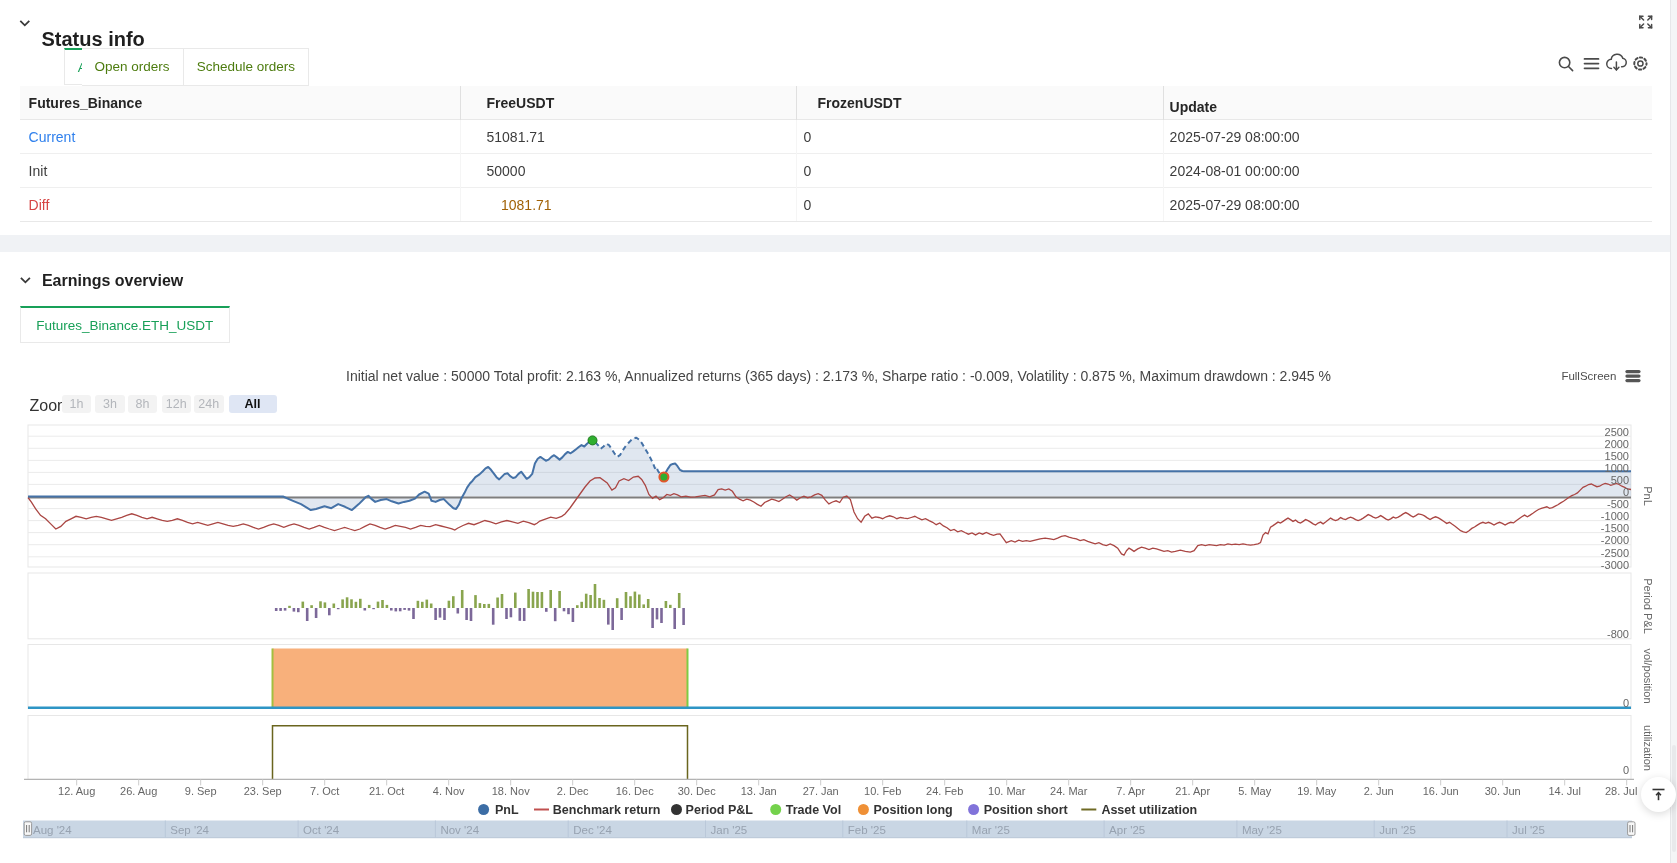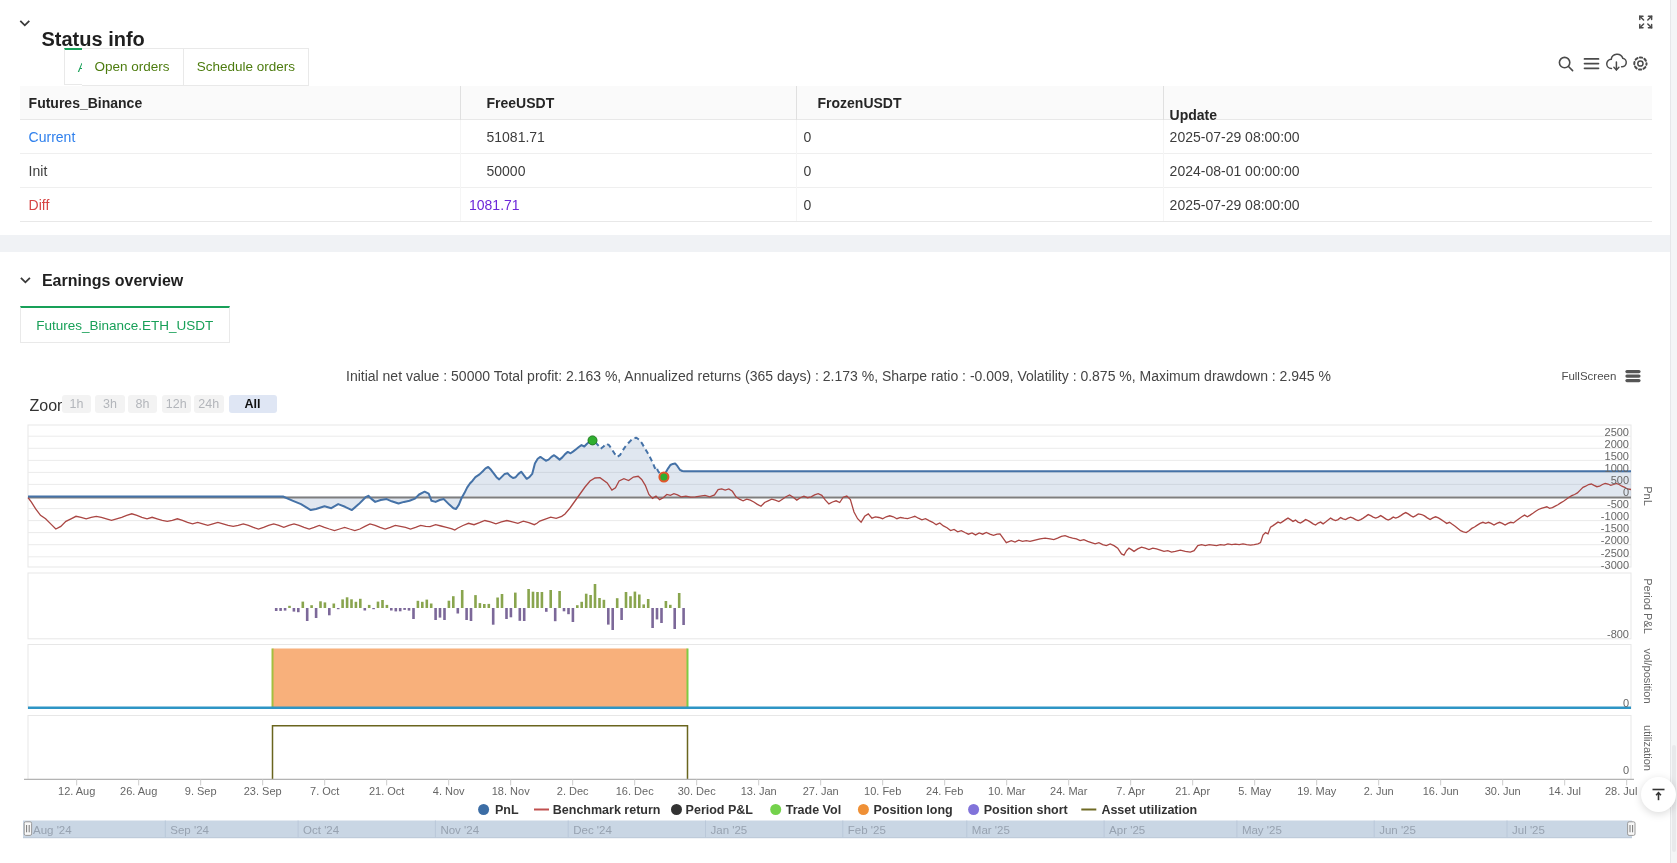--- a/index.html
+++ b/index.html
@@ -15,40 +15,40 @@
 <div class="abs" style="left:0;top:0;width:1670px;height:235px;background:#fff;"></div>
 <div class="abs" style="left:41.5px;top:28px;font-size:20px;font-weight:bold;color:#1f1f1f;">Status info</div>
 <div class="tab on" style="left:19.8px;top:48px;width:61.7px;height:37px;margin-left:44px;">Asset</div>
 <div class="tab off" style="left:81.5px;top:48px;width:102px;height:37.5px;">Open orders</div>
 <div class="tab off" style="left:183.5px;top:48px;width:125.8px;height:37.5px;">Schedule orders</div>
 
 <div class="abs" style="left:19.8px;top:86px;width:1632px;height:34px;background:#fafafa;border-bottom:1px solid #e8e8e8;"></div>
 <div class="cell" style="left:28.6px;top:86px;font-weight:bold;color:#262626;">Futures_Binance</div>
 <div class="cell" style="left:486.5px;top:86px;font-weight:bold;color:#262626;">FreeUSDT</div>
 <div class="cell" style="left:803.5px;top:86px;font-weight:bold;color:#262626;margin-left:14px;">FrozenUSDT</div>
-<div class="cell" style="left:1169.6px;top:98px;font-weight:bold;color:#262626;">Update</div>
+<div class="cell" style="left:1169.6px;top:90px;font-weight:bold;color:#262626;">Update</div>
 <div class="vline" style="left:459.6px;top:86px;height:34px;background:#e0e0e0;"></div>
 <div class="vline" style="left:796px;top:86px;height:34px;background:#e0e0e0;"></div>
 <div class="vline" style="left:1162.7px;top:86px;height:34px;background:#e0e0e0;"></div>
 <div class="abs" style="left:19.8px;top:153.2px;width:1632px;height:1px;background:#efefef;"></div>
 <div class="abs" style="left:19.8px;top:187.3px;width:1632px;height:1px;background:#efefef;"></div>
 <div class="abs" style="left:19.8px;top:221.4px;width:1632px;height:1px;background:#e8e8e8;"></div>
 <div class="vline" style="left:459.6px;top:120px;height:101px;background:#f5f5f5;"></div>
 <div class="vline" style="left:796px;top:120px;height:101px;background:#f5f5f5;"></div>
 <div class="vline" style="left:1162.7px;top:120px;height:101px;background:#f5f5f5;"></div>
 <div class="cell" style="left:28.6px;top:120px;color:#2f80ed;">Current</div>
 <div class="cell" style="left:486.5px;top:120px;">51081.71</div>
 <div class="cell" style="left:803.5px;top:120px;">0</div>
 <div class="cell" style="left:1169.6px;top:120px;">2025-07-29 08:00:00</div>
 <div class="cell" style="left:28.6px;top:154px;">Init</div>
 <div class="cell" style="left:486.5px;top:154px;">50000</div>
 <div class="cell" style="left:803.5px;top:154px;">0</div>
 <div class="cell" style="left:1169.6px;top:154px;">2024-08-01 00:00:00</div>
 <div class="cell" style="left:28.6px;top:188px;color:#d64545;">Diff</div>
-<div class="cell" style="left:469px;top:188px;color:#6d28d9;">1081.71</div>
+<div class="cell" style="left:501px;top:188px;color:#a16207;">1081.71</div>
 <div class="cell" style="left:803.5px;top:188px;">0</div>
 <div class="cell" style="left:1169.6px;top:188px;">2025-07-29 08:00:00</div>
 
 <div class="abs" style="left:0;top:235px;width:1670px;height:17.3px;background:#f0f2f5;"></div>
 
 <div class="abs" style="left:41.9px;top:272px;font-size:16px;font-weight:bold;color:#1f1f1f;">Earnings overview</div>
 <div class="tab on" style="left:19.8px;top:306px;width:210px;height:37px;">Futures_Binance.ETH_USDT</div>
 <div class="abs" style="left:0;top:368px;width:1677px;text-align:center;font-size:14px;color:#454545;">Initial net value : 50000 Total profit: 2.163 %, Annualized returns (365 days) : 2.173 %, Sharpe ratio : -0.009, Volatility : 0.875 %, Maximum drawdown : 2.945 %</div>
 <div class="abs" style="left:1561.4px;top:370px;font-size:11.5px;color:#4d4d4d;">FullScreen</div>
 <div class="abs" style="left:29.5px;top:397px;font-size:16px;color:#333;">Zoom</div>

